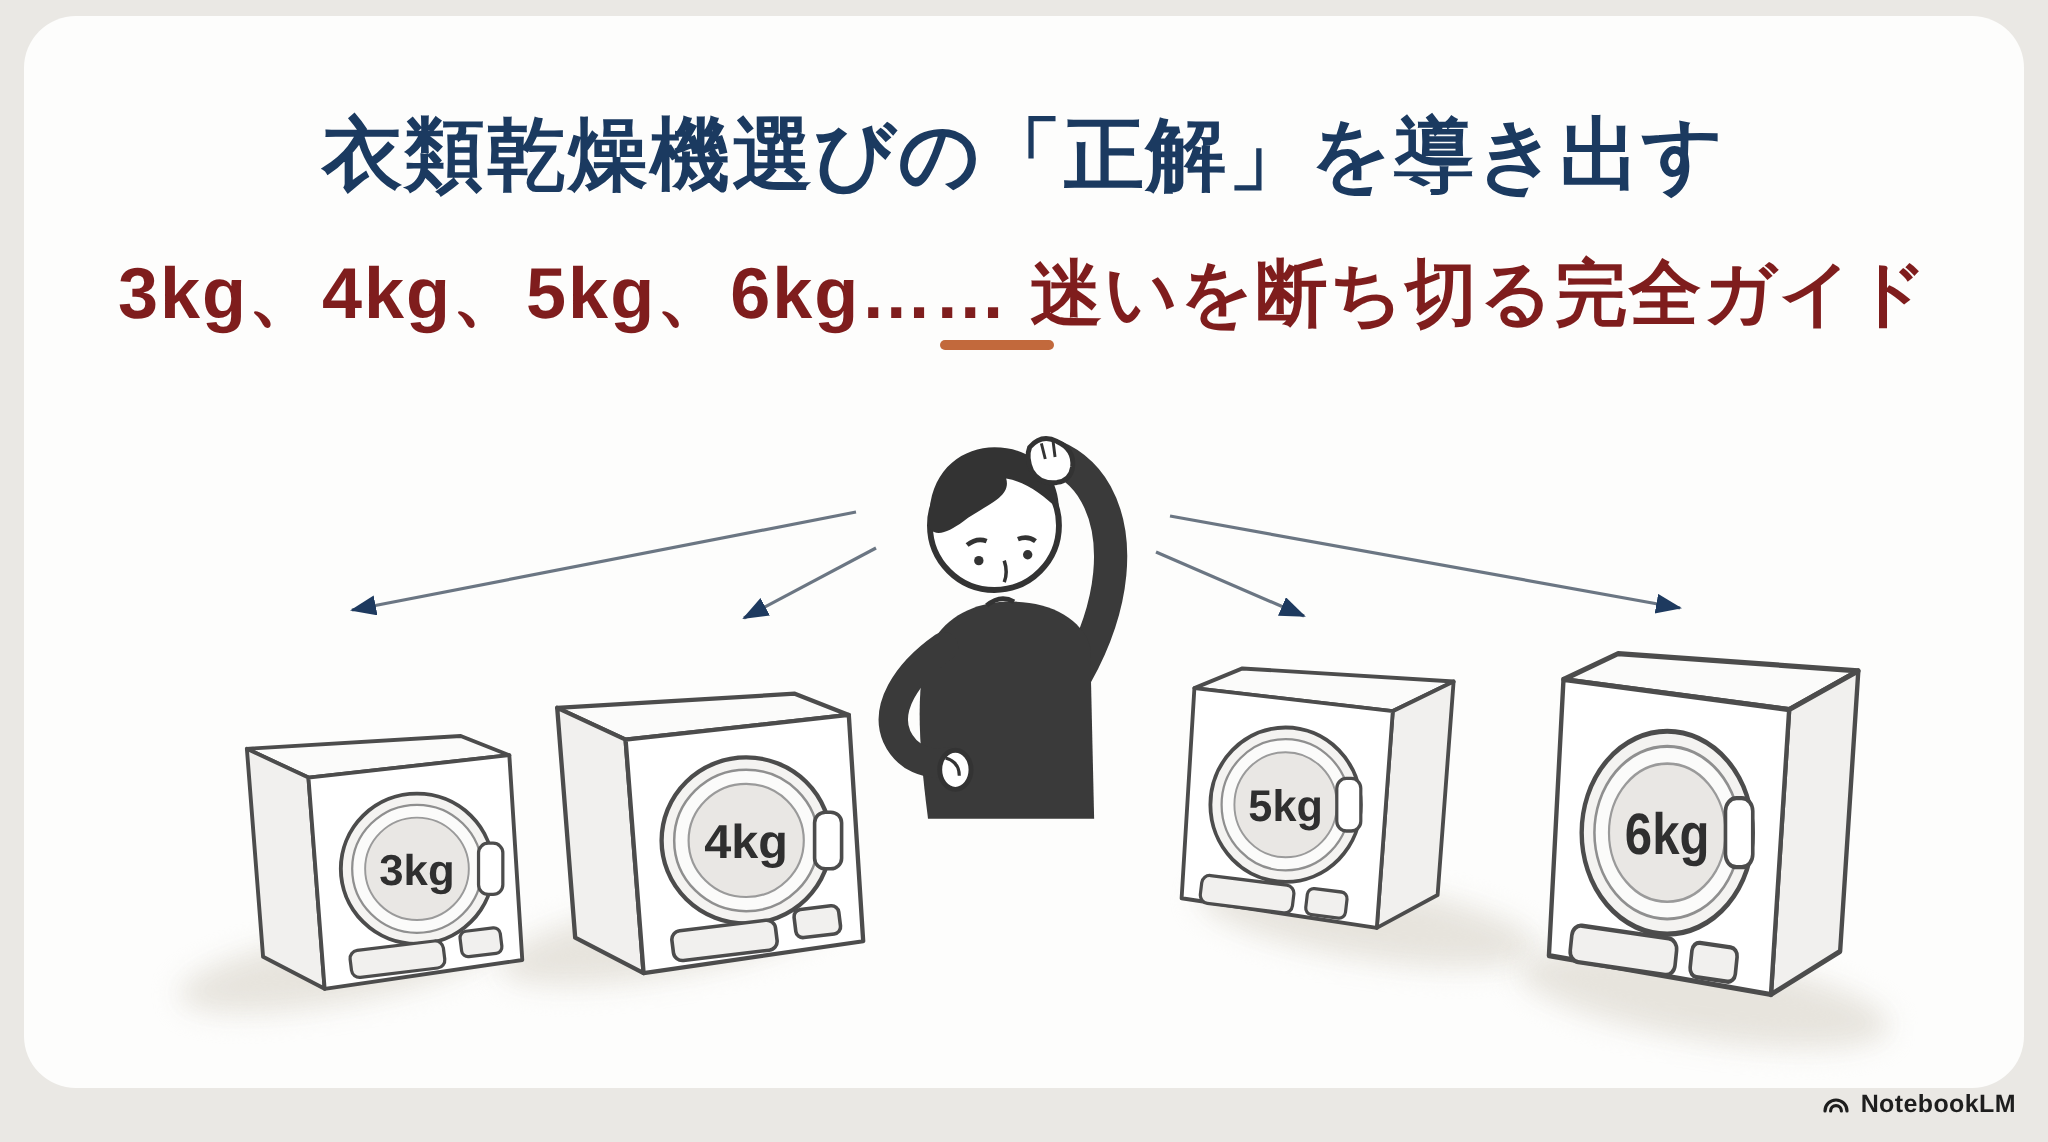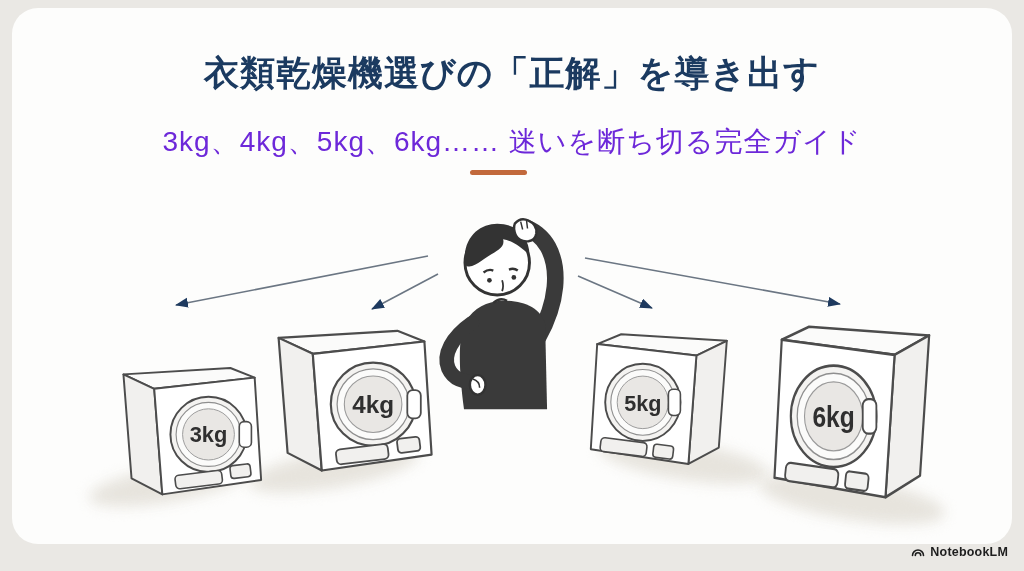--- a/index.html
+++ b/index.html
@@ -11,27 +11,27 @@
     background:#eae8e4;
     font-family:"Liberation Sans","DejaVu Sans",sans-serif;
     position:relative;overflow:hidden;
   }
   .card{
     position:absolute;left:12px;top:8px;width:1000px;height:536px;
     background:#fdfdfc;border-radius:26px;
   }
   .title{
     position:absolute;left:0;top:50px;width:100%;
-    text-align:center;font-size:35px;font-weight:800;
+    text-align:center;font-size:40px;font-weight:800;
     color:var(--title);letter-spacing:1px;
   }
   .subtitle{
     position:absolute;left:0;top:123px;width:100%;
-    text-align:center;font-size:28px;font-weight:400;
-    color:#6d28d9;letter-spacing:1px;
+    text-align:center;font-size:36px;font-weight:700;
+    color:#7f1d1d;letter-spacing:1px;
   }
   .divider{
     position:absolute;left:470px;top:170px;width:57px;height:5px;
     border-radius:3px;background:var(--accent);
   }
   .layer{position:absolute;left:0;top:0;width:1024px;height:571px;pointer-events:none;}
   .dryer{position:absolute;}
   .shadow{
     position:absolute;background:#e6e3dc;border-radius:50%;
     filter:blur(7px);opacity:.95;
@@ -82,21 +82,21 @@
     </g>
   </defs>
 </svg>
 
 <div class="dryer" style="left:104px;top:360px;text-decoration:underline;">
   <svg width="162" height="152" viewBox="0 0 200 190" preserveAspectRatio="none">
     <use href="#g-dryer-left"></use>
     <text class="kg-label" x="129" y="103" text-anchor="middle">3kg</text>
   </svg>
 </div>
-<div class="dryer" style="left:257px;top:322px;text-align:center;">
+<div class="dryer" style="left:257px;top:338px;text-align:center;">
   <svg width="180" height="168" viewBox="0 0 200 190" preserveAspectRatio="none">
     <use href="#g-dryer-left"></use>
     <text class="kg-label" x="129" y="103" text-anchor="middle">4kg</text>
   </svg>
 </div>
 <div class="dryer" style="left:586px;top:326px;">
   <svg width="160" height="156" viewBox="0 0 200 190" preserveAspectRatio="none">
     <use href="#g-dryer-right"></use>
     <text class="kg-label" x="71" y="103" text-anchor="middle">5kg</text>
   </svg>

